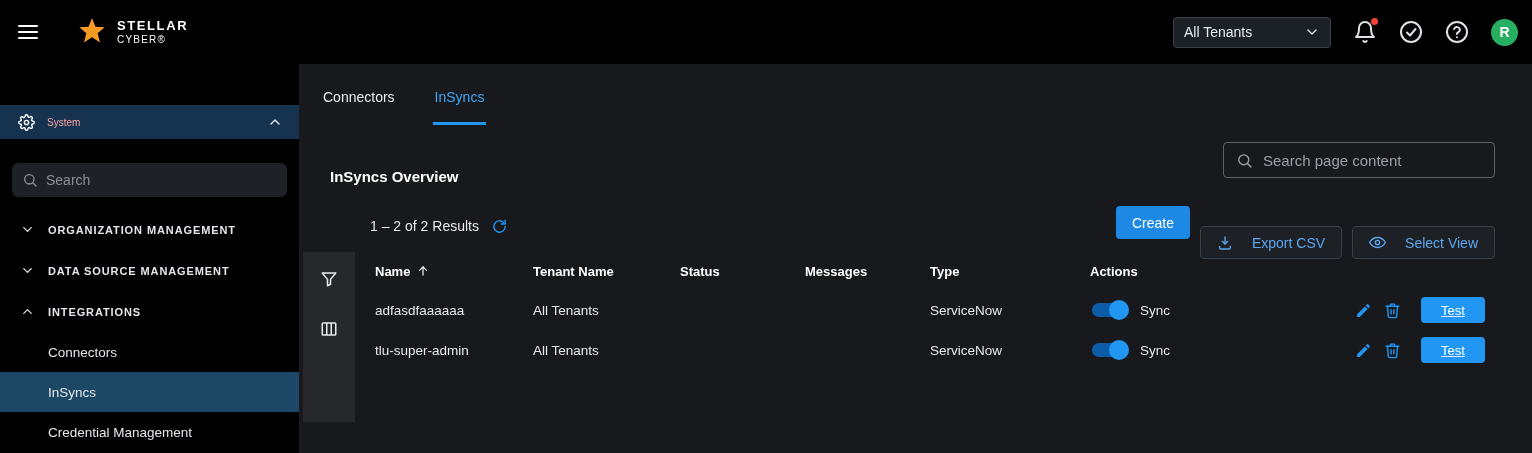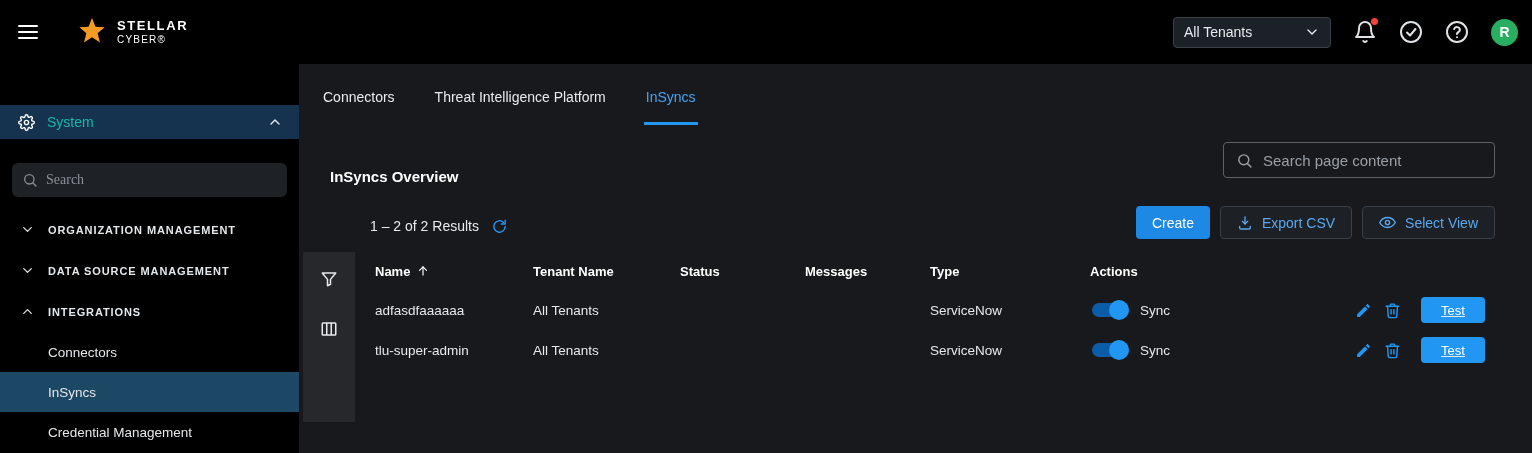--- a/index.html
+++ b/index.html
@@ -24,23 +24,23 @@
   .topbar-spacer { flex: 1; }
   .topbar-right { display: flex; align-items: center; gap: 22px; }
   .tenant-select { display: flex; align-items: center; justify-content: space-between; width: 158px; height: 31px; background: #1c2127; border: 1px solid #3a4048; border-radius: 4px; padding: 0 10px; font-size: 14px; color: #e8eaed; cursor: pointer; }
   .icon-btn { position: relative; color: #dfe3e6; cursor: pointer; }
   .bell-dot { position: absolute; top: -2px; right: -1px; width: 7px; height: 7px; border-radius: 50%; background: #f44336; }
   .avatar { width: 27px; height: 27px; border-radius: 50%; background: #27ae60; color: #fff; font-size: 14px; font-weight: bold; display: flex; align-items: center; justify-content: center; cursor: pointer; }
 
   
   .sidebar { position: absolute; top: 64px; left: 0; width: 299px; height: 389px; background: #000; }
   .system-row { margin-top: 41px; height: 34px; background: #15324e; display: flex; align-items: center; padding: 0 16px 0 18px; gap: 12px; cursor: pointer; }
-  .system-label { flex: 1; font-size: 14px; color: #14b8a6; }
+  .system-label { flex: 1; font-size: 10px; color: #fca5a5; }
   .sidebar-search { margin: 24px 12px 0 12px; height: 34px; background: #1e2227; border-radius: 6px; display: flex; align-items: center; padding: 0 10px; gap: 8px; color: #8b9096; }
-  .sidebar-search input { background: transparent; border: none; outline: none; color: #cfd3d7; font-size: 14px; width: 100%; font-family: Liberation Serif, serif; }
+  .sidebar-search input { background: transparent; border: none; outline: none; color: #cfd3d7; font-size: 14px; width: 100%; font-family: Liberation Sans, sans-serif; }
   .sidebar-search input::placeholder { color: #8b9096; }
   .nav-sections { margin-top: 12px; }
   .nav-section { height: 41px; display: flex; align-items: center; padding: 0 18px 0 20px; gap: 13px; cursor: pointer; color: #e4e7ea; }
   .nav-section .label { font-size: 11px; font-weight: bold; letter-spacing: .9px; }
   .nav-sub { height: 40px; display: flex; align-items: center; padding-left: 48px; font-size: 13.5px; color: #e4e7ea; cursor: pointer; }
   .nav-sub.selected { background: #1c4765; }
 
   
   .main { position: absolute; top: 64px; left: 299px; width: 1233px; height: 389px; background: #17191d; }
   .tabs { display: flex; gap: 36px; padding-left: 22px; height: 61px; }
@@ -48,21 +48,21 @@
   .tab.active { color: #42a5f5; border-bottom-color: #2196f3; }
   .page-title { position: absolute; left: 31px; top: 104px; font-size: 15px; font-weight: bold; color: #fff; }
   .page-search { position: absolute; top: 78px; right: 37px; width: 272px; height: 36px; border: 1px solid #5c6166; border-radius: 4px; display: flex; align-items: center; padding: 0 12px; gap: 10px; color: #9aa0a6; }
   .page-search input { flex: 1; background: transparent; border: none; outline: none; color: #cfd3d7; font-size: 15px; font-family: inherit; }
   .page-search input::placeholder { color: #9aa0a6; }
   .results-row { position: absolute; left: 71px; top: 148px; height: 28px; display: flex; align-items: center; gap: 12px; font-size: 14px; color: #e8eaed; }
   .refresh-icon { color: #2196f3; cursor: pointer; }
   .actions-row { position: absolute; top: 142px; right: 37px; display: flex; gap: 10px; }
   .btn { height: 33px; border-radius: 4px; display: flex; align-items: center; justify-content: center; font-size: 14px; cursor: pointer; }
   .btn-primary { width: 74px; background: #1e88e5; color: #fff; margin-left: 15px; }
-  .btn-outline { background: #1d2126; border: 1px solid #3a4048; color: #5ba7f0; padding: 0 16px; gap: 9px; }
+  .btn-outline { background: #1d2126; border: 1px solid #3a4048; color: #5ba7f0; padding: 0 16px; gap: 19px; margin-top: 20px; }
   .tool-strip { position: absolute; left: 4px; top: 188px; width: 52px; height: 170px; background: #26282c; display: flex; flex-direction: column; align-items: center; padding-top: 18px; gap: 32px; color: #e8eaed; }
   .tool-strip .tool { cursor: pointer; }
   .table { position: absolute; left: 76px; top: 188px; width: 1120px; }
   .thead { display: flex; height: 38px; align-items: center; font-size: 13px; font-weight: bold; color: #fff; }
   .trow { display: flex; height: 40px; align-items: center; font-size: 13.5px; color: #e6e8ea; }
   .col-name { width: 158px; } .col-tenant { width: 147px; } .col-status { width: 125px; }
   .col-messages { width: 125px; } .col-type { width: 160px; } .col-pause { width: 265px; } .col-actions { width: 140px; }
   .name-header { display: flex; align-items: center; gap: 6px; }
   .sort-icon { color: #fff; }
   .dot { width: 12px; height: 12px; border-radius: 50%; background: #35d435; margin-left: 4px; }
@@ -183,21 +183,20 @@
 
     <div class="nav-sub">Connectors</div>
     <div class="nav-sub selected">InSyncs</div>
     <div class="nav-sub">Credential Management</div>
   </div>
 </div>
 
 <div class="main">
   <div class="tabs">
     <div class="tab">Connectors</div>
-    <div class="tab">Threat Intelligence Platform</div>
     <div class="tab active">InSyncs</div>
   </div>
 
   <div class="page-title">InSyncs Overview</div>
 
   <div class="page-search">
     <span>
       <svg viewBox="0 0 24 24" width="17" height="17" fill="none" stroke="currentColor" stroke-width="2" stroke-linecap="round">
           <circle cx="11" cy="11" r="7"></circle>
           <line x1="16.5" y1="16.5" x2="21" y2="21"></line>

